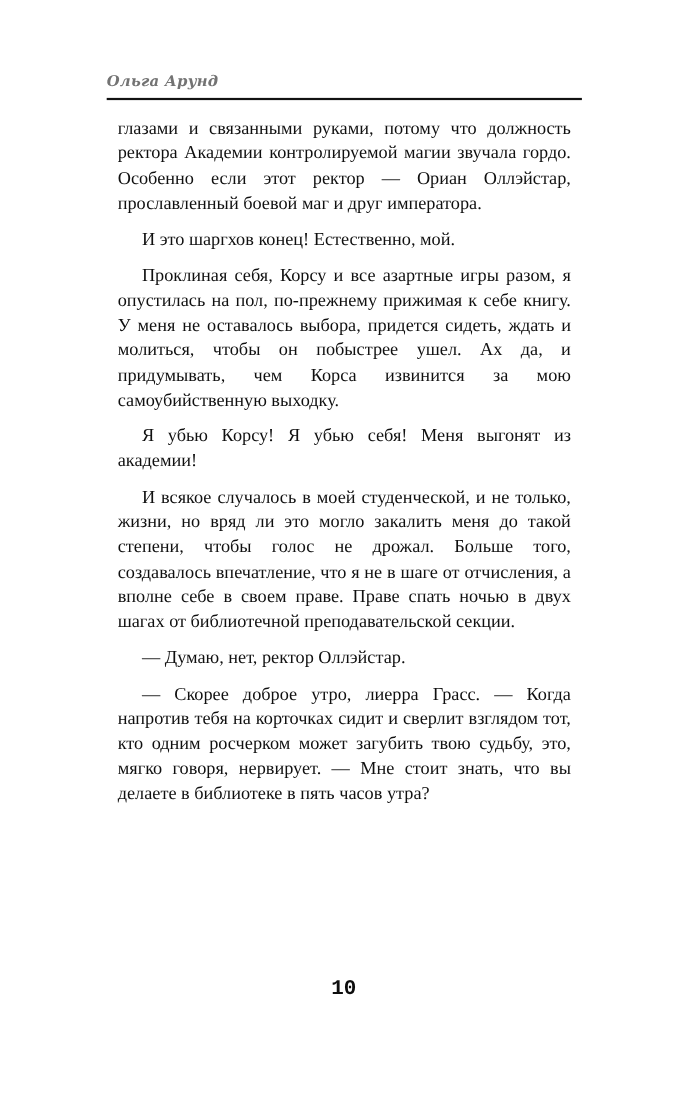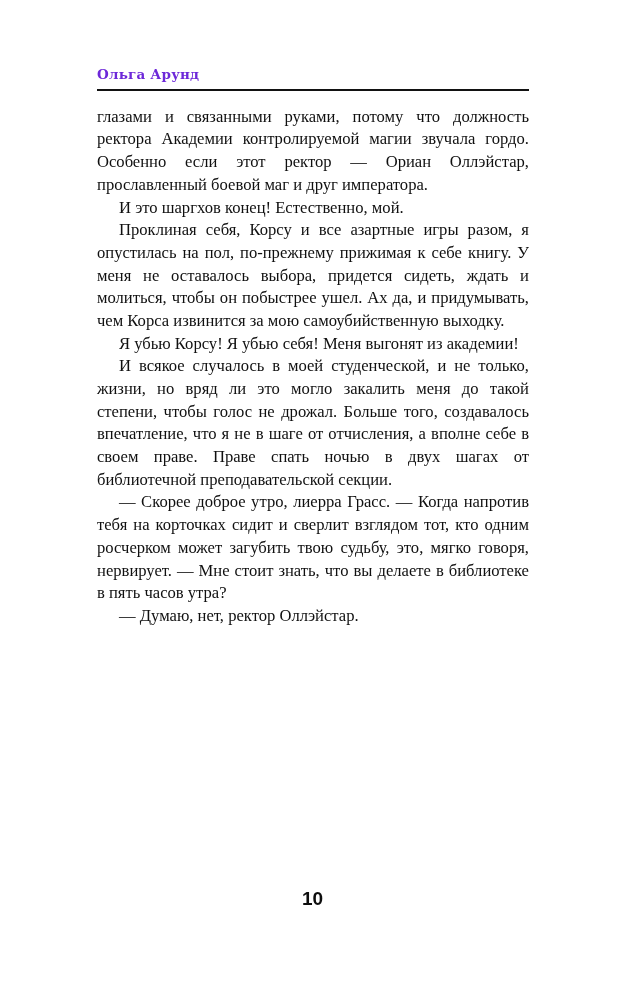--- a/index.html
+++ b/index.html
@@ -25,68 +25,69 @@
     position: absolute;
     left: 97px;
     top: 66px;
     width: 432px;
   }
   .running-head {
     font-family: "DejaVu Serif", serif;
     font-size: 13.5px;
     font-weight: 700;
     letter-spacing: 0.2px;
-    color: #6d28d9;
+    color: #737373;
     margin: 0 0 7px 0;
     line-height: 1.2;
+    font-style: italic;
   }
   .head-rule {
     height: 1.6px;
     background: #121212;
     width: 100%;
     margin: 0 0 15px 0;
   }
   .body-text p {
-    margin: 0;
+    margin: 10px;
     font-size: 16.6px;
     line-height: 1.368;
     text-align: justify;
     text-justify: inter-word;
     hyphens: manual;
     color: #101010;
   }
   .body-text p.indent {
     text-indent: 22px;
   }
   .body-text p.noindent {
     text-indent: 0;
   }
   .folio {
     position: absolute;
     left: 0;
     right: 0;
     top: 888px;
     text-align: center;
     font-size: 19px;
-    font-family: Liberation Sans, sans-serif;
+    font-family: Liberation Mono, monospace;
     font-weight: 700;
     color: #0d0d0d;
   }
 </style>
 </head>
 <body>
 
 <div class="page">
   <div class="content">
     <div class="running-head">Ольга Арунд</div>
     <div class="head-rule"></div>
     <div class="body-text">
       <p class="noindent">глазами и связанными руками, потому что долж­ность ректора Академии контролируемой магии звучала гордо. Особенно если этот ректор — Ори­ан Оллэйстар, прославленный боевой маг и друг императора.</p>
       <p class="indent">И это шаргхов конец! Естественно, мой.</p>
       <p class="indent">Проклиная себя, Корсу и все азартные игры ра­зом, я опустилась на пол, по-прежнему прижимая к себе книгу. У меня не оставалось выбора, при­дется сидеть, ждать и молиться, чтобы он побы­стрее ушел. Ах да, и придумывать, чем Корса изви­нится за мою самоубийственную выходку.</p>
       <p class="indent">Я убью Корсу! Я убью себя! Меня выгонят из академии!</p>
       <p class="indent">И всякое случалось в моей студенческой, и не только, жизни, но вряд ли это могло закалить меня до такой степени, чтобы голос не дрожал. Больше того, создавалось впечатление, что я не в шаге от отчисления, а вполне себе в своем праве. Праве спать ночью в двух шагах от библиотечной пре­подавательской секции.</p>
+      <p class="indent">— Думаю, нет, ректор Оллэйстар.</p>
       <p class="indent">— Скорее доброе утро, лиерра Грасс. — Когда напротив тебя на корточках сидит и сверлит взглядом тот, кто одним росчерком может загу­бить твою судьбу, это, мягко говоря, нервирует. — Мне стоит знать, что вы делаете в библиотеке в пять часов утра?</p>
-      <p class="indent">— Думаю, нет, ректор Оллэйстар.</p>
     </div>
   </div>
   <div class="folio">10</div>
 </div>
 
 </body></html>

